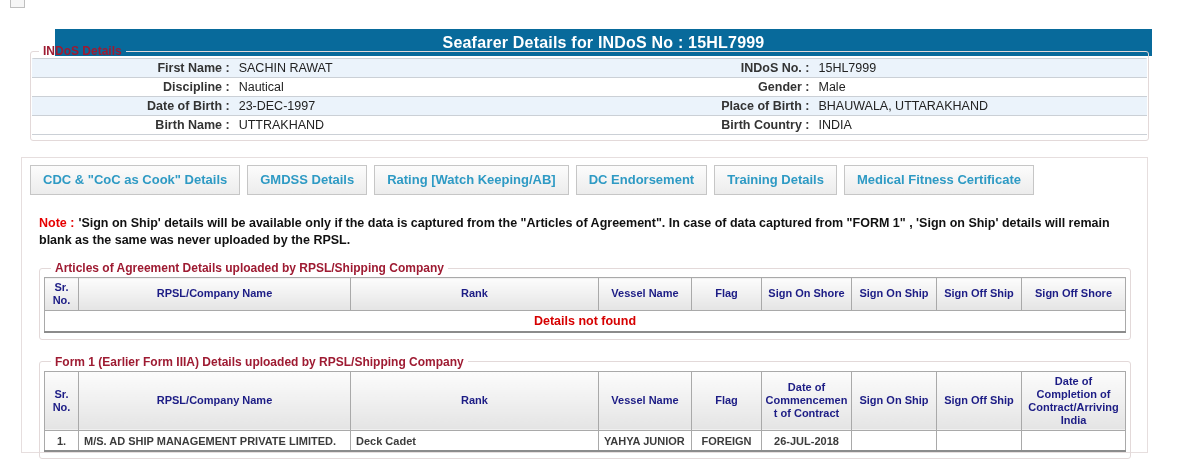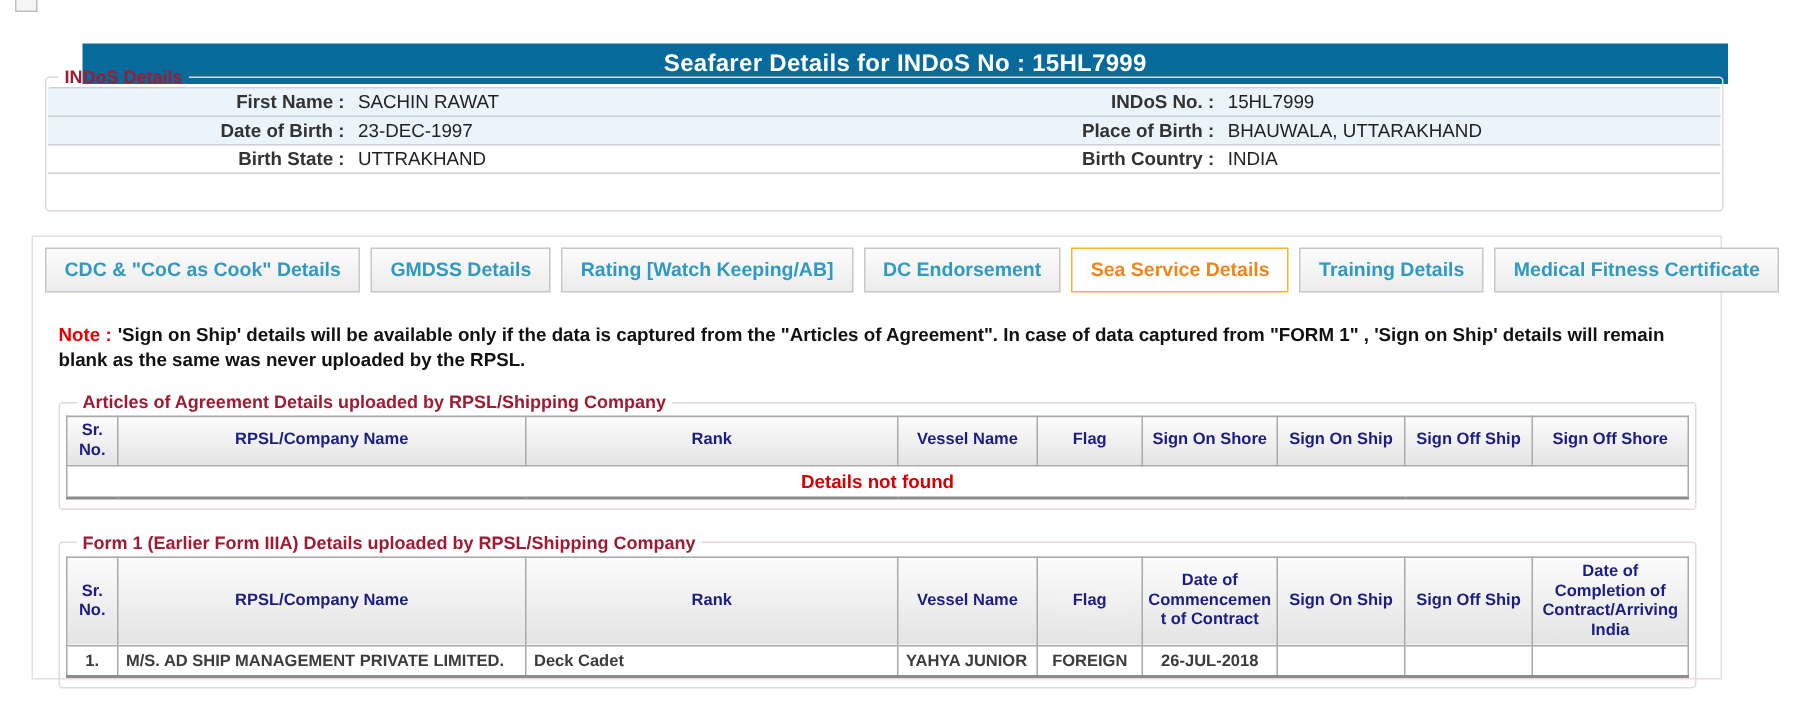--- a/index.html
+++ b/index.html
@@ -72,43 +72,48 @@
   <fieldset class="fs indos-fs">
     <legend>INDoS Details</legend>
     <table class="indos-table">
       <tbody>
           <tr class="stripe">
             <td class="lbl">First Name :</td>
             <td class="val">SACHIN RAWAT</td>
             <td class="lbl lbl2">INDoS No. :</td>
             <td class="val val2">15HL7999</td>
           </tr>
+          <tr class="">
+            <td class="lbl">Discipline :</td>
+            <td class="val">Nautical</td>
+            <td class="lbl lbl2">Gender :</td>
+            <td class="val val2">Male</td>
+          </tr>
           <tr class="stripe">
             <td class="lbl">Date of Birth :</td>
             <td class="val">23-DEC-1997</td>
             <td class="lbl lbl2">Place of Birth :</td>
             <td class="val val2">BHAUWALA, UTTARAKHAND</td>
           </tr>
           <tr class="">
-            <td class="lbl">Birth State :</td>
+            <td class="lbl">Birth Name :</td>
             <td class="val">UTTRAKHAND</td>
             <td class="lbl lbl2">Birth Country :</td>
             <td class="val val2">INDIA</td>
           </tr>
         </tbody>
     </table>
   </fieldset>
 
   <div class="content-box">
     <div class="tabs">
         <div class="tab">CDC &amp; "CoC as Cook" Details</div>
         <div class="tab">GMDSS Details</div>
         <div class="tab">Rating [Watch Keeping/AB]</div>
         <div class="tab">DC Endorsement</div>
-        <div class="tab active">Sea Service Details</div>
         <div class="tab">Training Details</div>
         <div class="tab">Medical Fitness Certificate</div>
       </div>
 
     <div class="note">
       <span class="note-prefix">Note :</span><span>'Sign on Ship' details will be available only if the data is captured from the "Articles of Agreement". In case of data captured from "FORM 1" , 'Sign on Ship' details will remain blank as the same was never uploaded by the RPSL.</span>
     </div>
 
     <fieldset class="fs tbl-fs">
       <legend>Articles of Agreement Details uploaded by RPSL/Shipping Company</legend>

